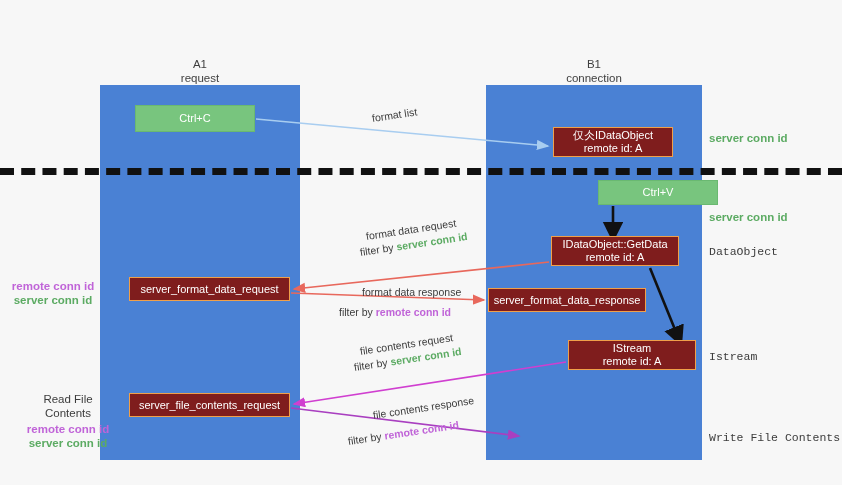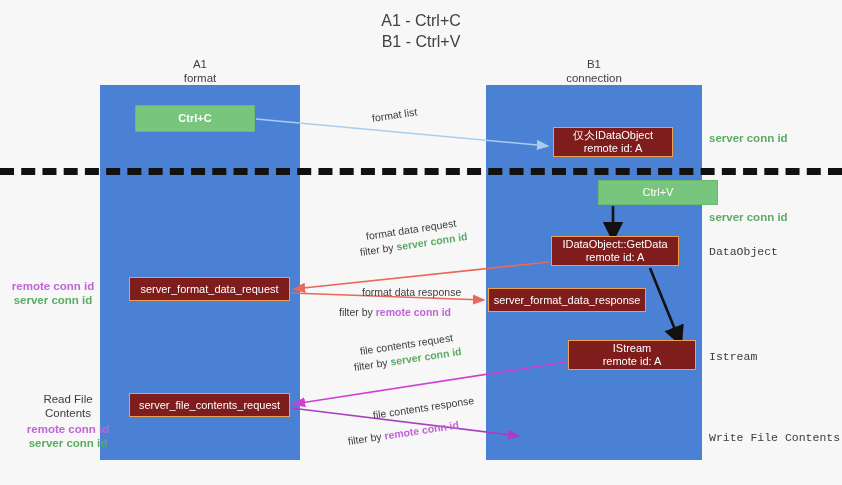--- a/index.html
+++ b/index.html
@@ -48,21 +48,21 @@
     display:flex;flex-direction:column;
     align-items:center;justify-content:center;
     color:#fff;font-size:11px;line-height:13px;
     text-align:center;
     white-space:pre-line;
     border:1px solid rgba(0,0,0,.10);
   }
   .node.green{background:#78c57e;border-color:#6ab971;}
   .node.orange{background:#7f1d1d;border-color:#f0a04a;}
 
-  #n-ctrlc{left:135px;top:105px;width:120px;height:27px;font-weight:bold;}
+  #n-ctrlc{left:135px;top:105px;width:120px;height:27px;}
   #n-dataobj{left:553px;top:127px;width:120px;height:30px;}
   #n-ctrlv{left:553px;top:180px;width:120px;height:25px;margin-left:45px;}
   #n-getdata{left:551px;top:236px;width:128px;height:30px;}
   #n-fmt-req{left:129px;top:277px;width:161px;height:24px;}
   #n-fmt-res{left:488px;top:288px;width:158px;height:24px;}
   #n-istream{left:568px;top:340px;width:128px;height:30px;}
   #n-file-req{left:129px;top:393px;width:161px;height:24px;}
   #n-file-res{left:523px;top:424px;width:161px;height:24px;}
 
   
@@ -100,25 +100,23 @@
   #t-fcres1{left:373px;top:409px;}
   #t-fcres2{left:348px;top:435px;}
 
   svg#wires{position:absolute;left:0;top:0;width:842px;height:485px;pointer-events:none;}
 </style>
 </head>
 <body>
 
 <div id="stage">
 
-  <div class="abs" id="title">A1 - Ctrl+C
-B1 - Ctrl+V</div>
 
   <div class="abs lane-head" id="head-a">A1
-format</div>
+request</div>
   <div class="abs lane-head" id="head-b">B1
 connection</div>
 
   <div class="abs lane" id="lane-a"></div>
   <div class="abs lane" id="lane-b"></div>
 
   <svg id="wires" viewBox="0 0 842 485">
     <defs>
       <marker id="ah-blue" markerWidth="9" markerHeight="9" refX="7" refY="3.2" orient="auto">
         <path d="M0,0 L8,3.2 L0,6.4 z" fill="#a8cdf0"></path>

